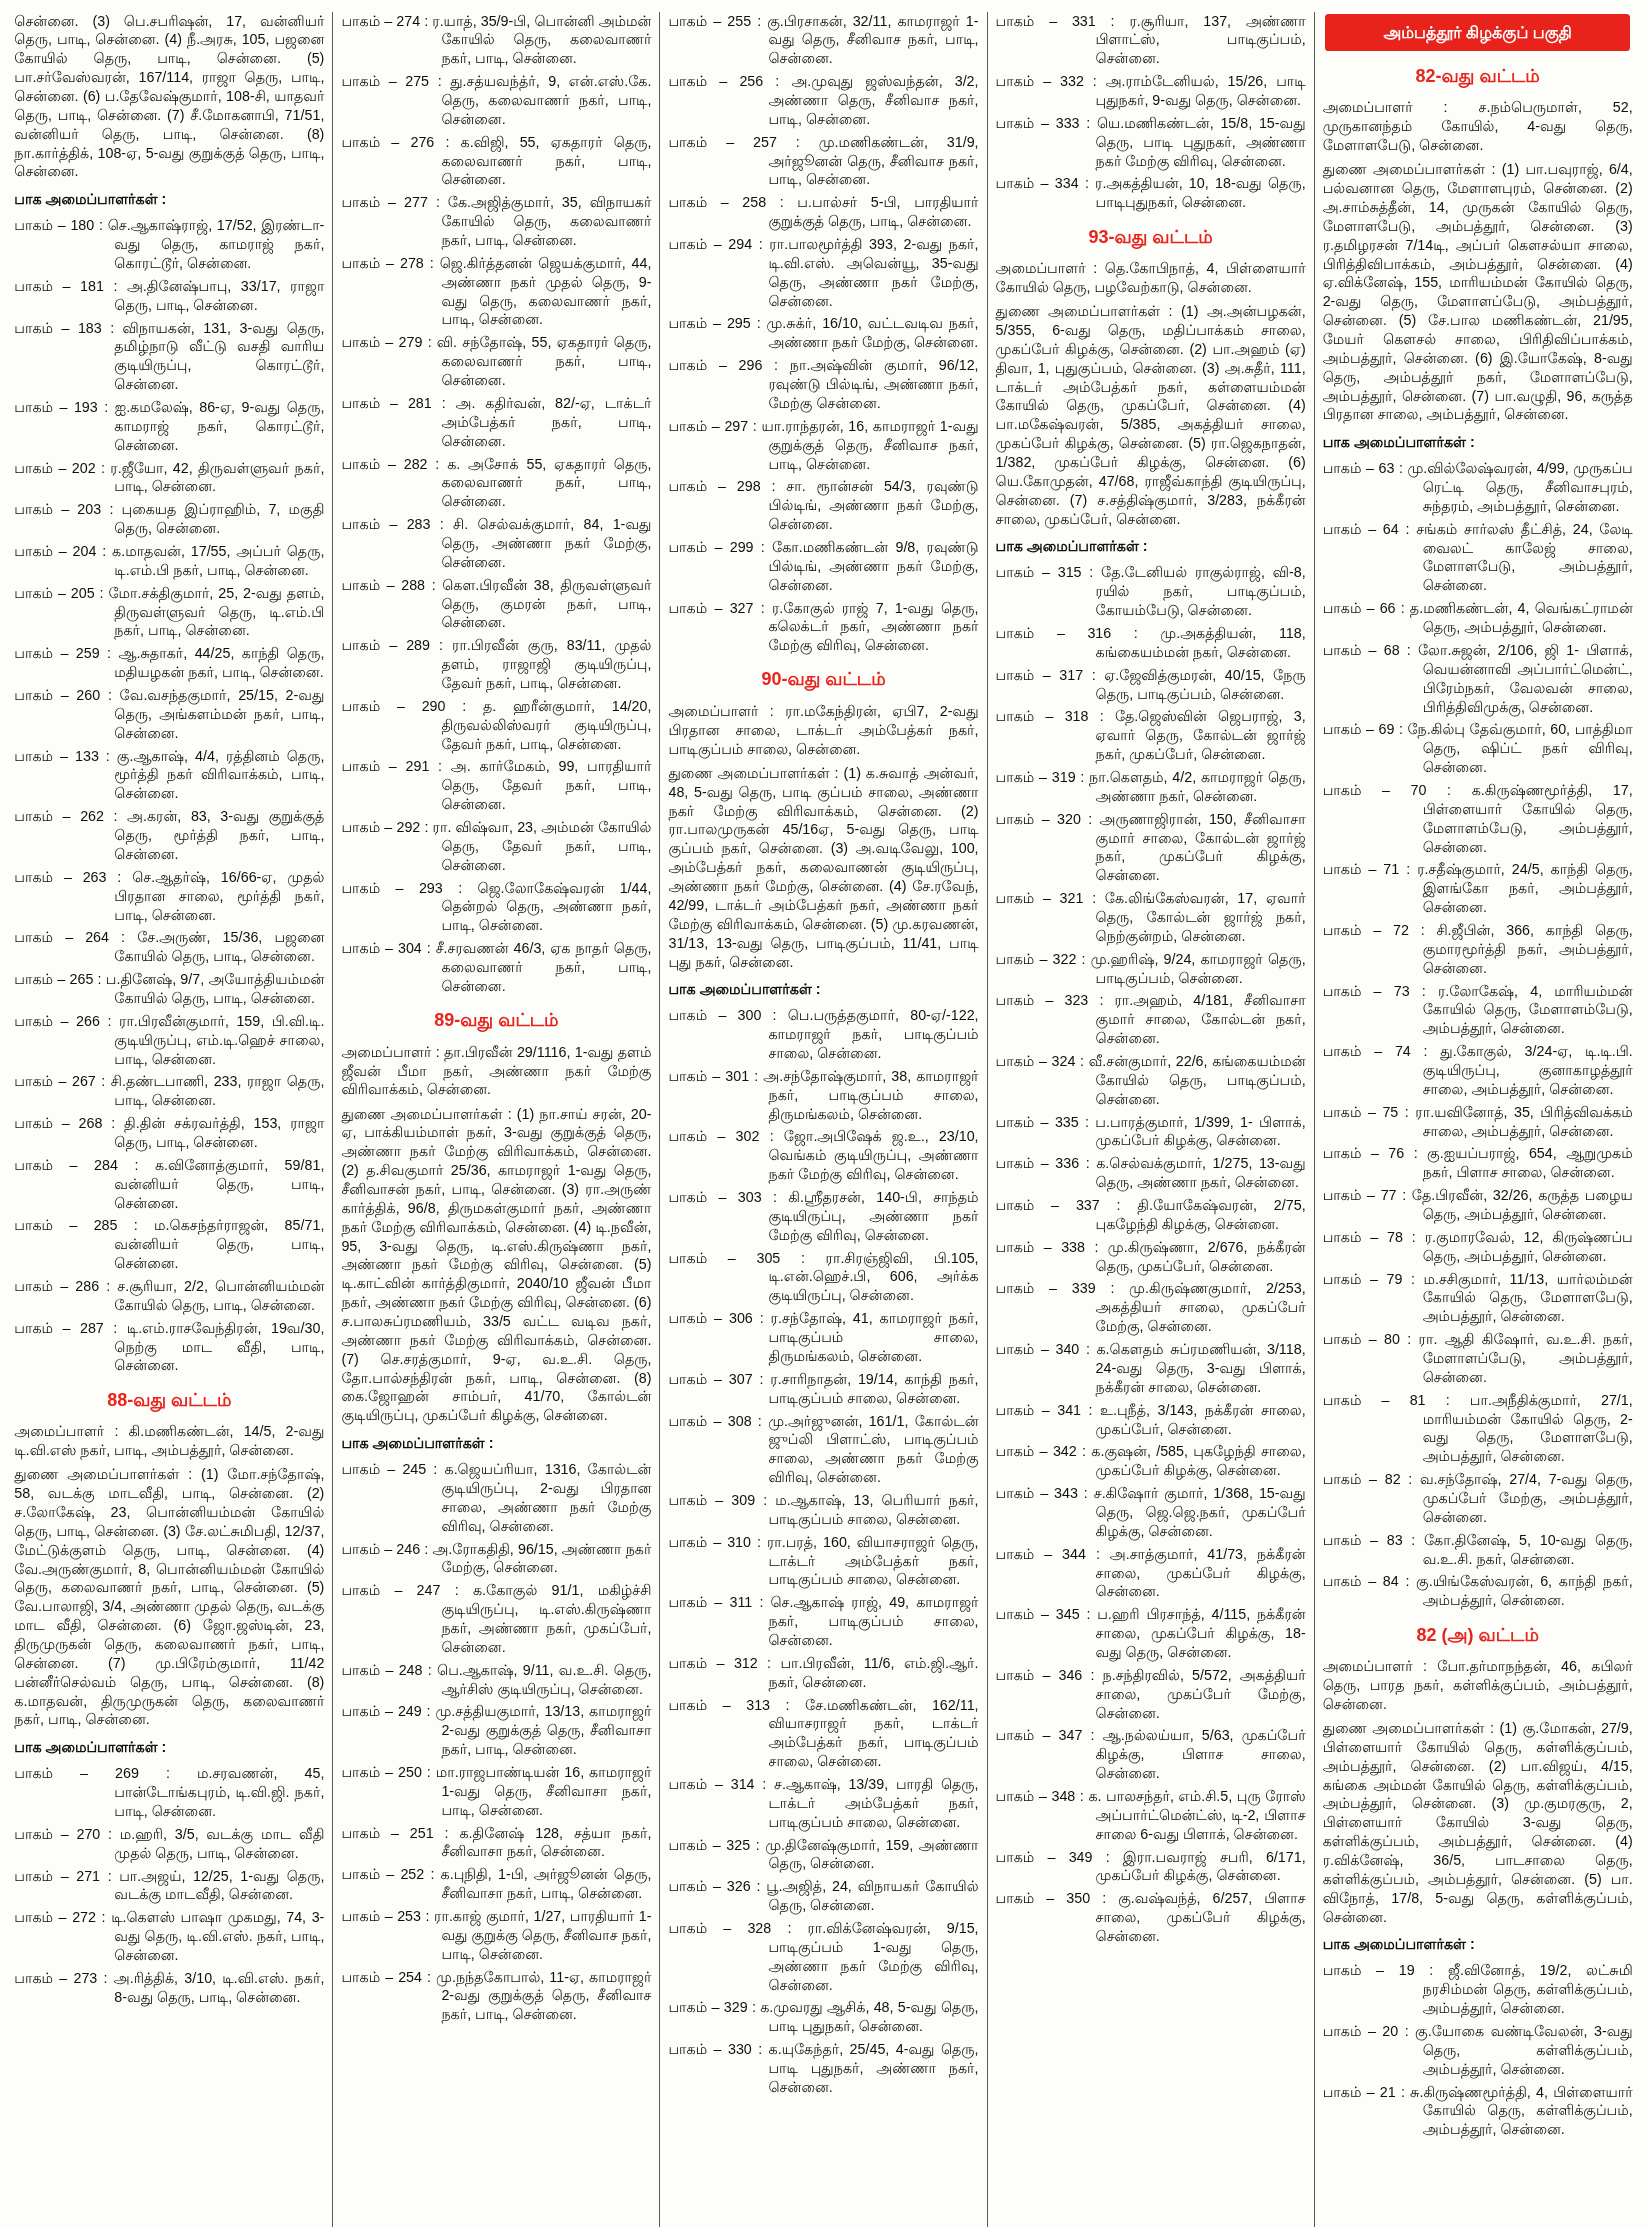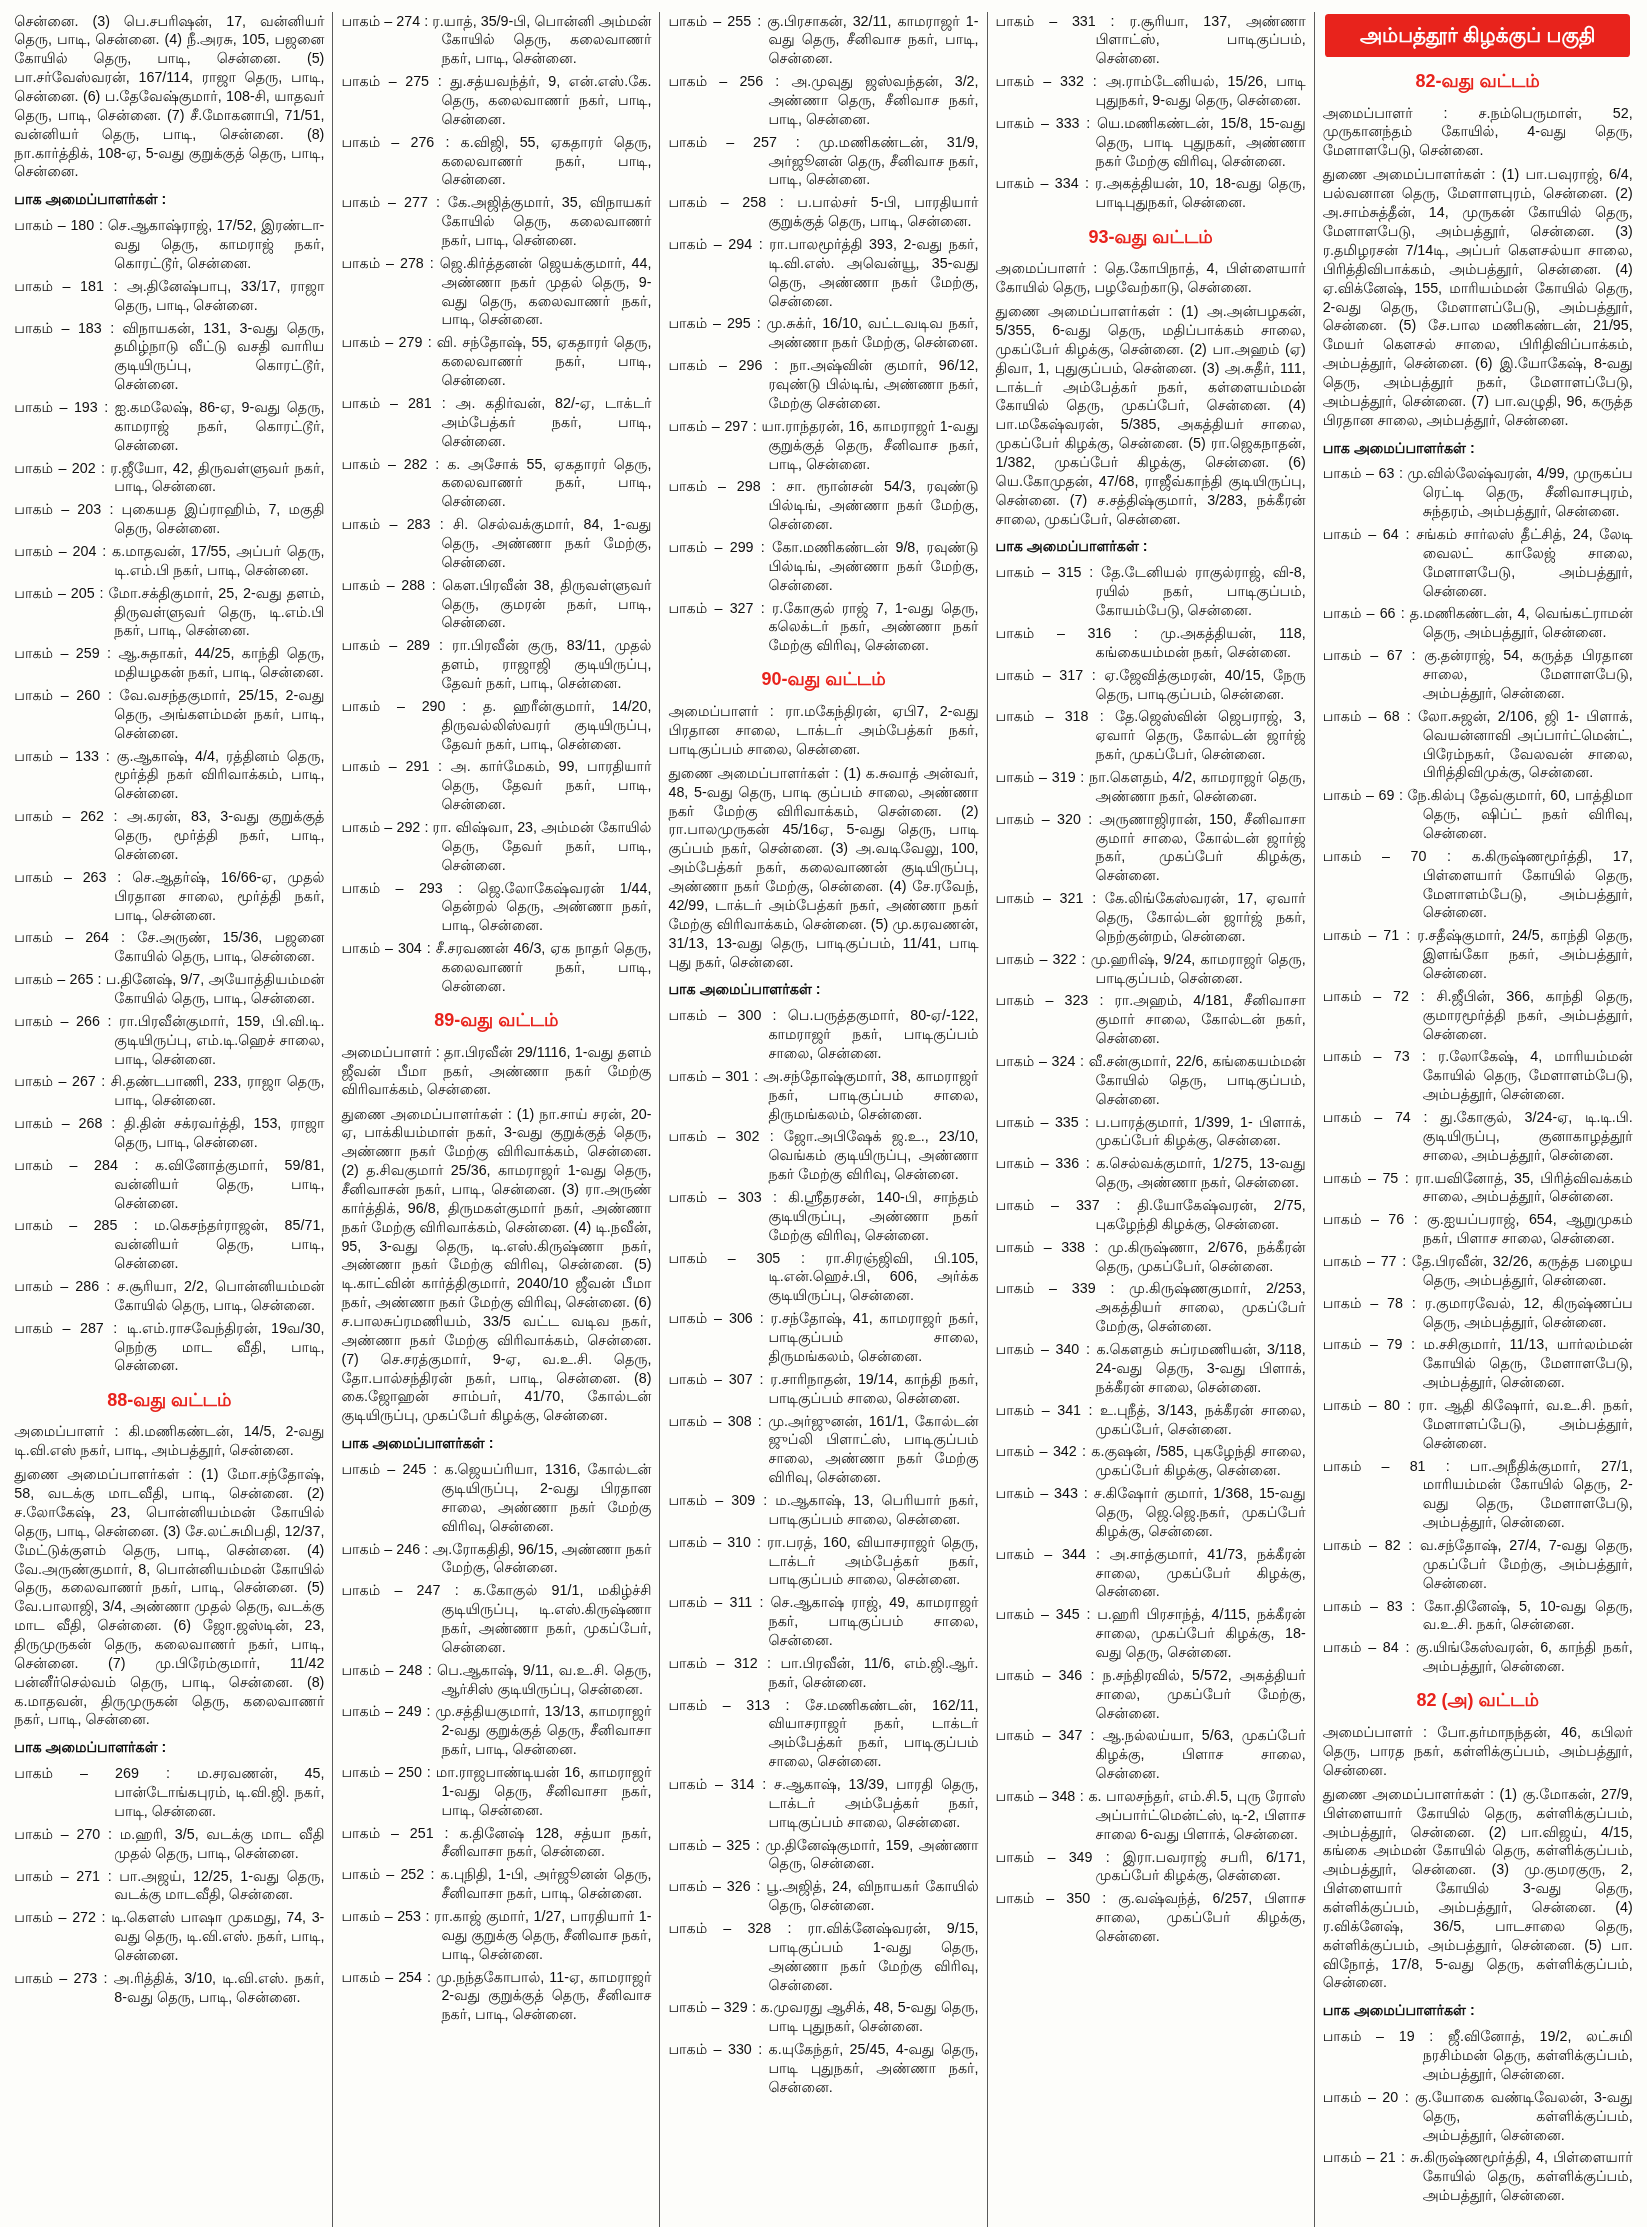--- a/index.html
+++ b/index.html
@@ -44,21 +44,21 @@
     color:var(--accent,#e8231c);
     font-size:18px;
     font-weight:700;
     text-align:center;
     text-indent:0;
     margin:13.4px 0 9.8px 0;
   }
   .region-box {
     background:var(--accent,#e8231c);
     color:#ffffff;
-    font-size:20px;
+    font-size:16px;
     font-weight:700;
     text-align:center;
     text-indent:0;
     padding:8px 4.5px;
     margin:2.7px 2.7px 11.6px 2.7px;
     border-radius:3.6px;
   }
   .org { margin-bottom:5.3px; }
   .org b { font-weight:400; }
 </style>
@@ -208,21 +208,20 @@
       </div>
       <div class="column">
         <div class="region-box">அம்பத்தூர் கிழக்குப் பகுதி</div>
         <div class="ward">82-வது வட்டம்</div>
         <div class="org"><b>அமைப்பாளர்</b> : <span>ச.நம்பெருமாள், 52, முருகானந்தம் கோயில், 4-வது தெரு, மேளாளபேடு, சென்னை.</span></div>
         <div class="org"><b>துணை அமைப்பாளர்கள்</b> : <span>(1) பா.பவுராஜ், 6/4, பல்வனான தெரு, மேளாளபுரம், சென்னை. (2) அ.சாம்சுத்தீன், 14, முருகன் கோயில் தெரு, மேளாளபேடு, அம்பத்தூர், சென்னை. (3) ர.தமிழரசன் 7/14டி, அப்பர் கௌசல்யா சாலை, பிரித்திவிபாக்கம், அம்பத்தூர், சென்னை. (4) ஏ.விக்னேஷ், 155, மாரியம்மன் கோயில் தெரு, 2-வது தெரு, மேளாளப்பேடு, அம்பத்தூர், சென்னை. (5) சே.பால மணிகண்டன், 21/95, மேயர் கௌசல் சாலை, பிரிதிவிப்பாக்கம், அம்பத்தூர், சென்னை. (6) இ.யோகேஷ், 8-வது தெரு, அம்பத்தூர் நகர், மேளாளப்பேடு, அம்பத்தூர், சென்னை. (7) பா.வழுதி, 96, கருத்த பிரதான சாலை, அம்பத்தூர், சென்னை.</span></div>
         <div class="sec-label">பாக அமைப்பாளர்கள் :</div>
         <div class="entry"><span>பாகம்</span> – <span>63</span> : <span>மு.வில்லேஷ்வரன், 4/99, முருகப்ப ரெட்டி தெரு, சீனிவாசபுரம், சுந்தரம், அம்பத்தூர், சென்னை.</span></div>
         <div class="entry"><span>பாகம்</span> – <span>64</span> : <span>சங்கம் சார்லஸ் தீட்சித், 24, லேடி வைலட் காலேஜ் சாலை, மேளாளபேடு, அம்பத்தூர், சென்னை.</span></div>
         <div class="entry"><span>பாகம்</span> – <span>66</span> : <span>த.மணிகண்டன், 4, வெங்கட்ராமன் தெரு, அம்பத்தூர், சென்னை.</span></div>
-        <div class="entry"><span>பாகம்</span> – <span>67</span> : <span>கு.தன்ராஜ், 54, கருத்த பிரதான சாலை, மேளாளபேடு, அம்பத்தூர், சென்னை.</span></div>
         <div class="entry"><span>பாகம்</span> – <span>68</span> : <span>லோ.சுஜன், 2/106, ஜி 1- பிளாக், வெயன்னாவி அப்பார்ட்மென்ட், பிரேம்நகர், வேலவன் சாலை, பிரித்திவிமுக்கு, சென்னை.</span></div>
         <div class="entry"><span>பாகம்</span> – <span>69</span> : <span>நே.கில்பு தேவ்குமார், 60, பாத்திமா தெரு, ஷிப்ட் நகர் விரிவு, சென்னை.</span></div>
         <div class="entry"><span>பாகம்</span> – <span>70</span> : <span>க.கிருஷ்ணமூர்த்தி, 17, பிள்ளையார் கோயில் தெரு, மேளாளம்பேடு, அம்பத்தூர், சென்னை.</span></div>
         <div class="entry"><span>பாகம்</span> – <span>71</span> : <span>ர.சதீஷ்குமார், 24/5, காந்தி தெரு, இளங்கோ நகர், அம்பத்தூர், சென்னை.</span></div>
         <div class="entry"><span>பாகம்</span> – <span>72</span> : <span>சி.ஜீபின், 366, காந்தி தெரு, குமாரமூர்த்தி நகர், அம்பத்தூர், சென்னை.</span></div>
         <div class="entry"><span>பாகம்</span> – <span>73</span> : <span>ர.லோகேஷ், 4, மாரியம்மன் கோயில் தெரு, மேளாளம்பேடு, அம்பத்தூர், சென்னை.</span></div>
         <div class="entry"><span>பாகம்</span> – <span>74</span> : <span>து.கோகுல், 3/24-ஏ, டி.டி.பி. குடியிருப்பு, குனாகாழத்தூர் சாலை, அம்பத்தூர், சென்னை.</span></div>
         <div class="entry"><span>பாகம்</span> – <span>75</span> : <span>ரா.யவினோத், 35, பிரித்விவக்கம் சாலை, அம்பத்தூர், சென்னை.</span></div>
         <div class="entry"><span>பாகம்</span> – <span>76</span> : <span>கு.ஐயப்பராஜ், 654, ஆறுமுகம் நகர், பிளாச சாலை, சென்னை.</span></div>
         <div class="entry"><span>பாகம்</span> – <span>77</span> : <span>தே.பிரவீன், 32/26, கருத்த பழைய தெரு, அம்பத்தூர், சென்னை.</span></div>

